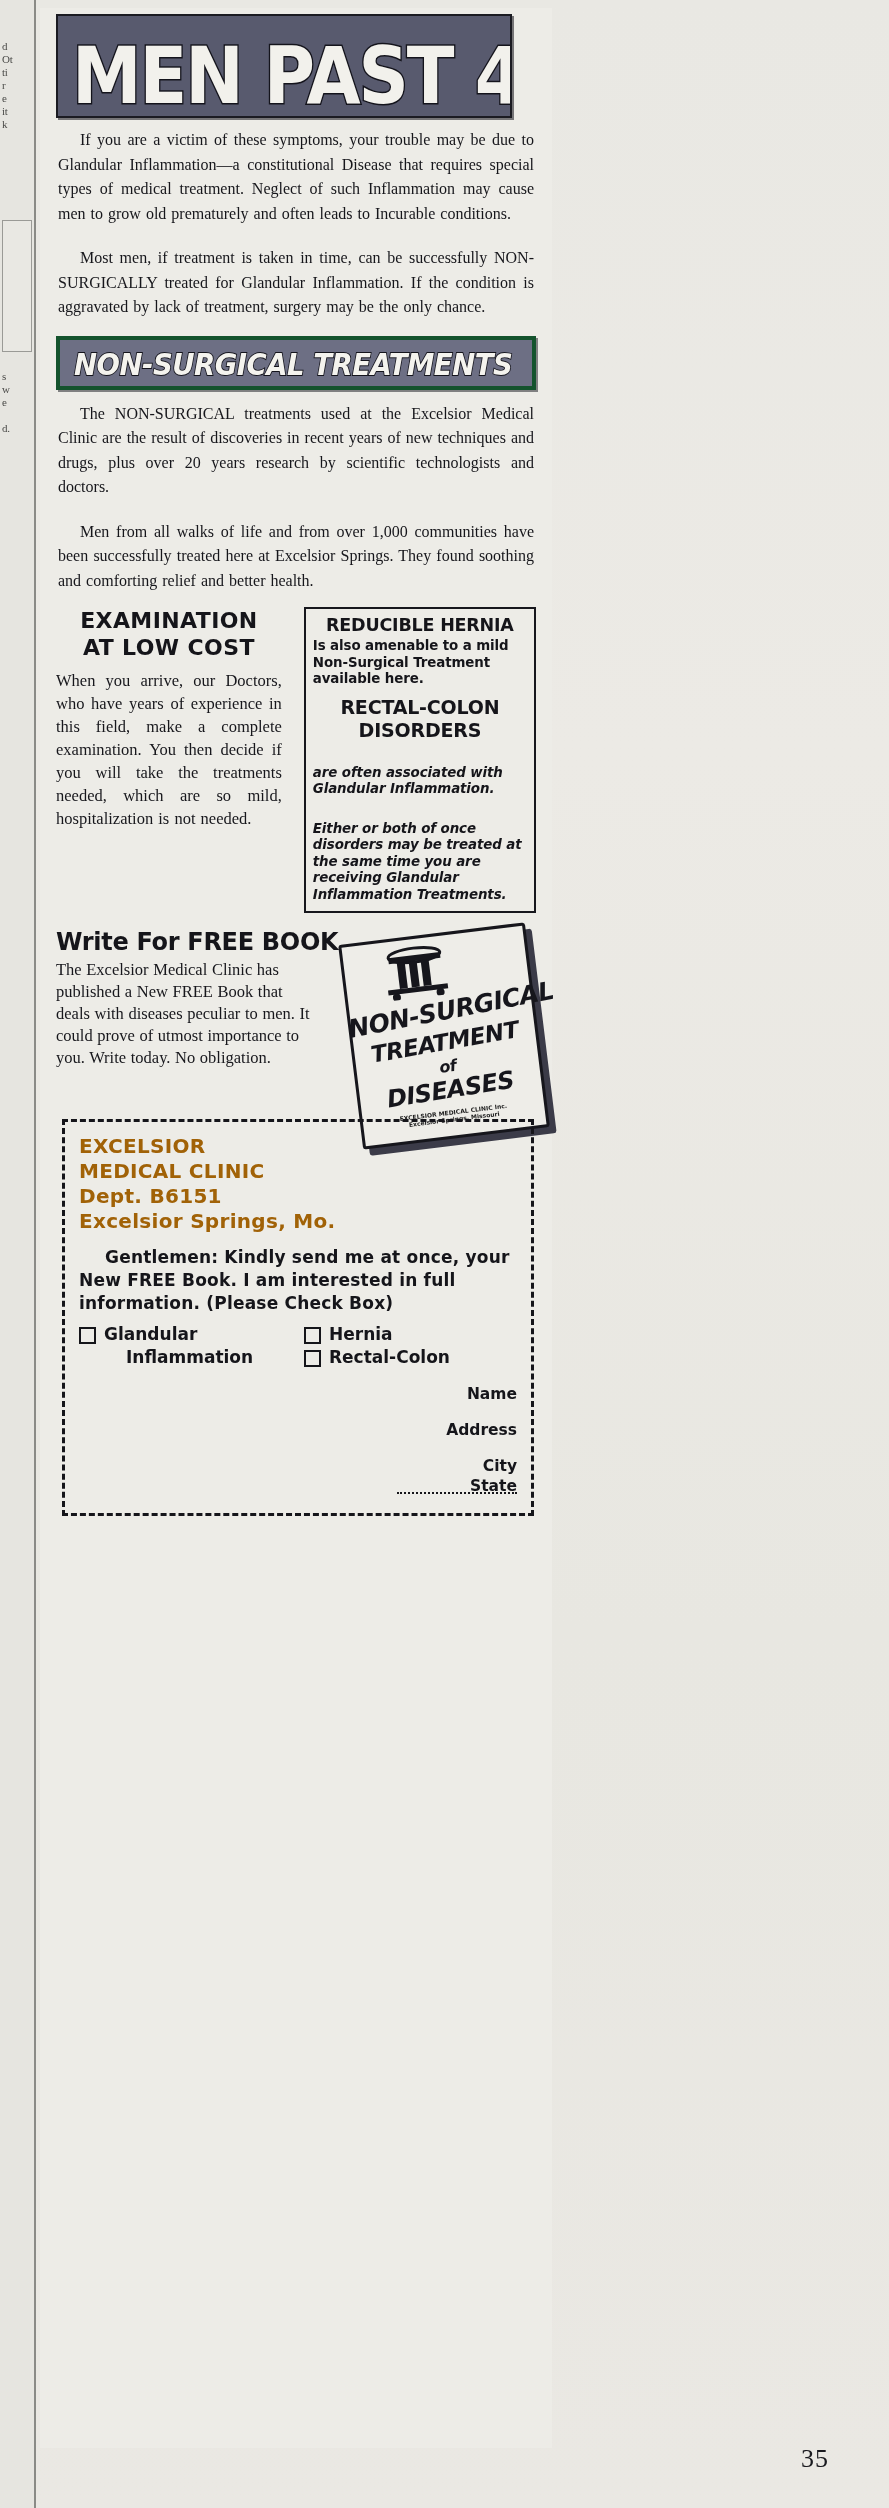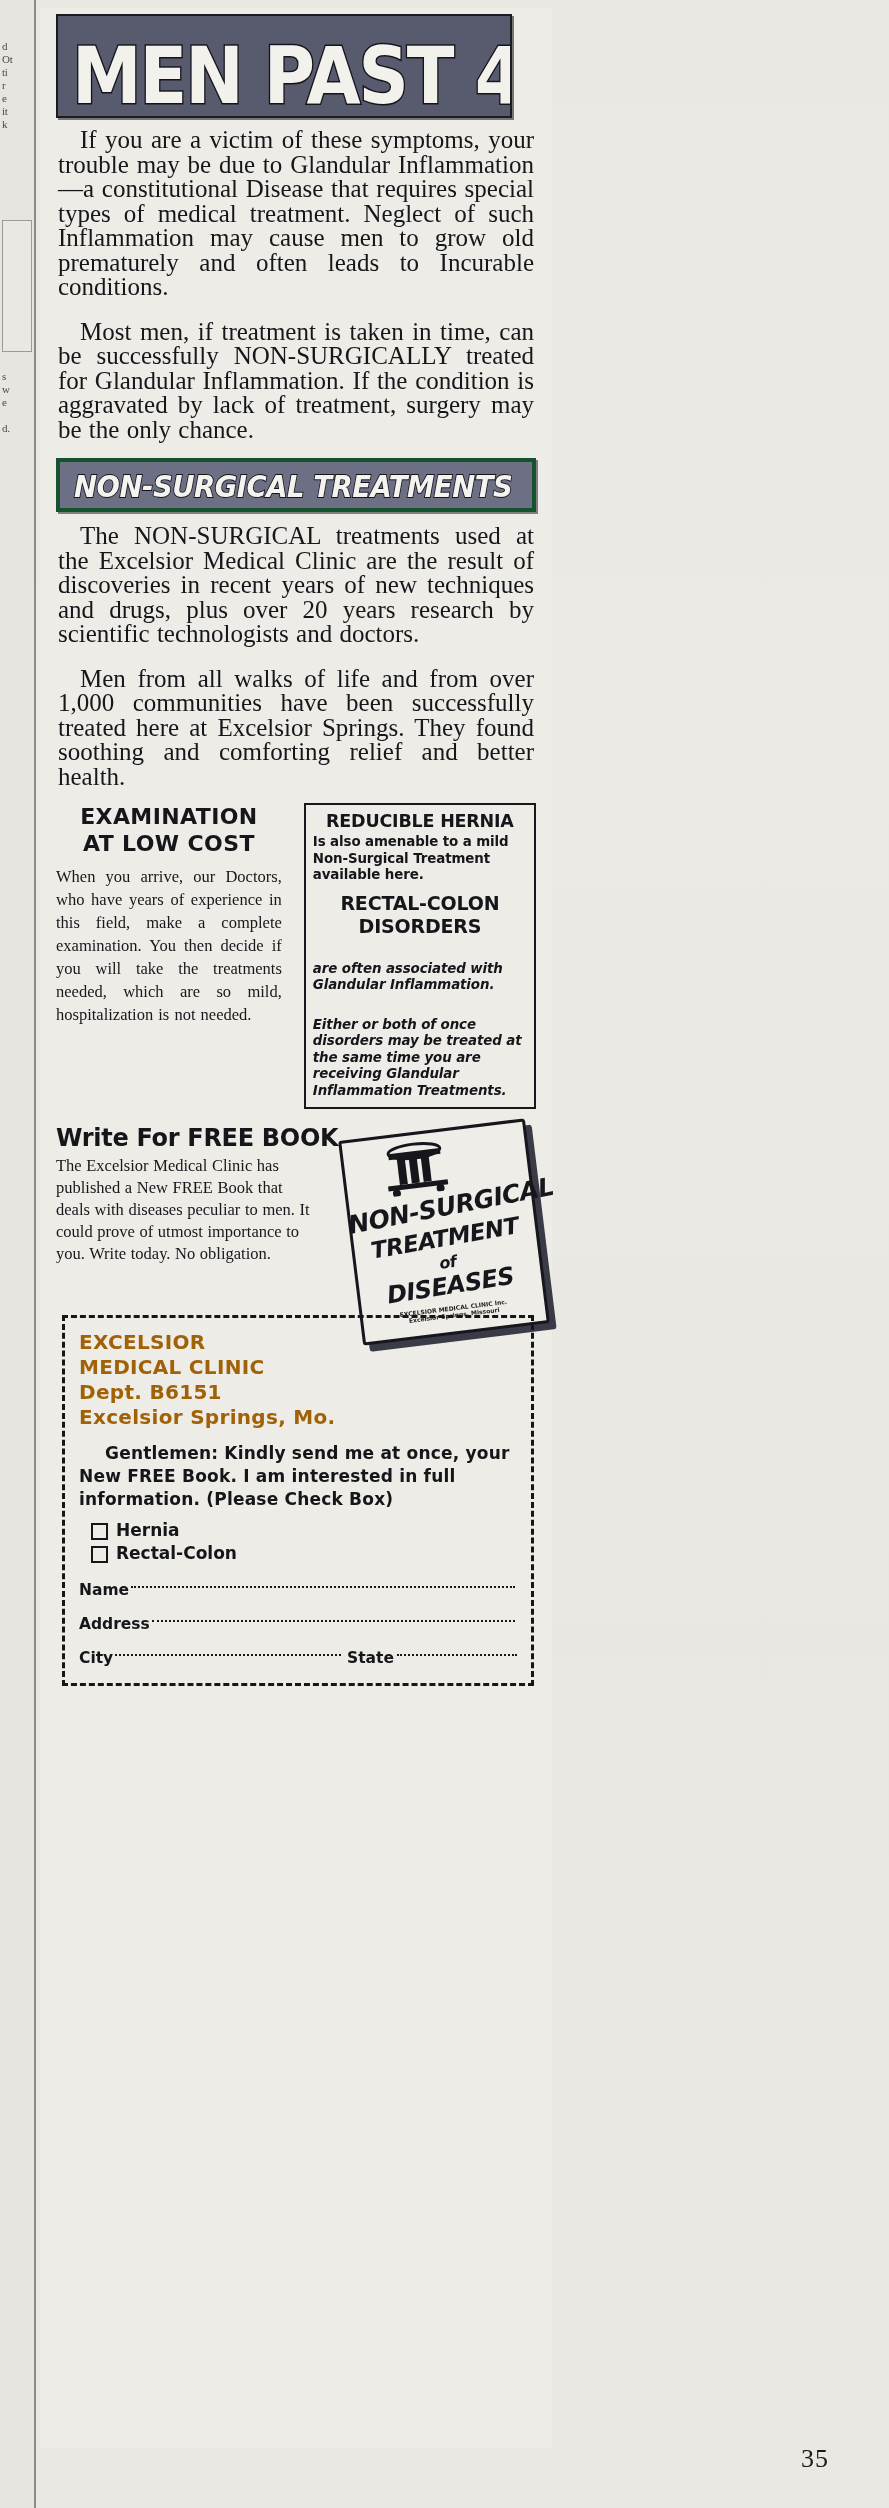--- a/index.html
+++ b/index.html
@@ -79,21 +79,21 @@
     line-height:33px;
     letter-spacing:1.2px;
     color:#15151a;
     word-spacing:3px;
   }
 
   
   .body-p{
     margin:10px 10px 0 10px;
     font-family:"Liberation Serif", serif;
-    font-size:25px;
+    font-size:16px;
     line-height:24.5px;
     color:#16161b;
     text-align:justify;
     text-indent:22px;
     word-spacing:1px;
   }
   .body-p.tight{margin-top:20px;}
 
   
   .banner{
@@ -270,26 +270,27 @@
     flex:none;background:#edece7;
   }
   .ck-sub{
     padding-left:47px;
     font-family:"DejaVu Sans", sans-serif;
     font-weight:bold;
     font-size:17px;line-height:23px;
     color:#15151a;
   }
   .fline{
-    display:flex;align-items:center;
+    display:flex;align-items:flex-end;
     margin-top:16px;
     font-family:"DejaVu Sans", sans-serif;
     font-weight:bold;
     font-size:15.5px;
     color:#15151a;
+    flex-direction:column;
   }
   .fline .lbl{flex:none;}
   .fline .dots{
     flex:1;
     border-bottom:2px dotted #15151a;
     margin:0 2px;
     transform:translateY(-3px);
   }
   .fline .lbl2{flex:none;padding-left:4px;}
   .fline .dots2{
@@ -400,20 +401,27 @@
         <div>Excelsior Springs, Mo.</div>
       </div>
 
       <div class="gent">
         <div class="ind">Gentlemen: Kindly send me at once, your</div>
         <div>New FREE Book. I am interested in full</div>
         <div>information. (Please Check Box)</div>
       </div>
 
       <div class="checks">
+        <div class="ck-col">
+          <div class="ck-row">
+            <span class="bx"></span>
+            <span>Glandular</span>
+          </div>
+          <div class="ck-sub">Inflammation</div>
+        </div>
         <div class="ck-col right">
           <div class="ck-row">
             <span class="bx"></span>
             <span>Hernia</span>
           </div>
           <div class="ck-row">
             <span class="bx"></span>
             <span>Rectal-Colon</span>
           </div>
         </div>

